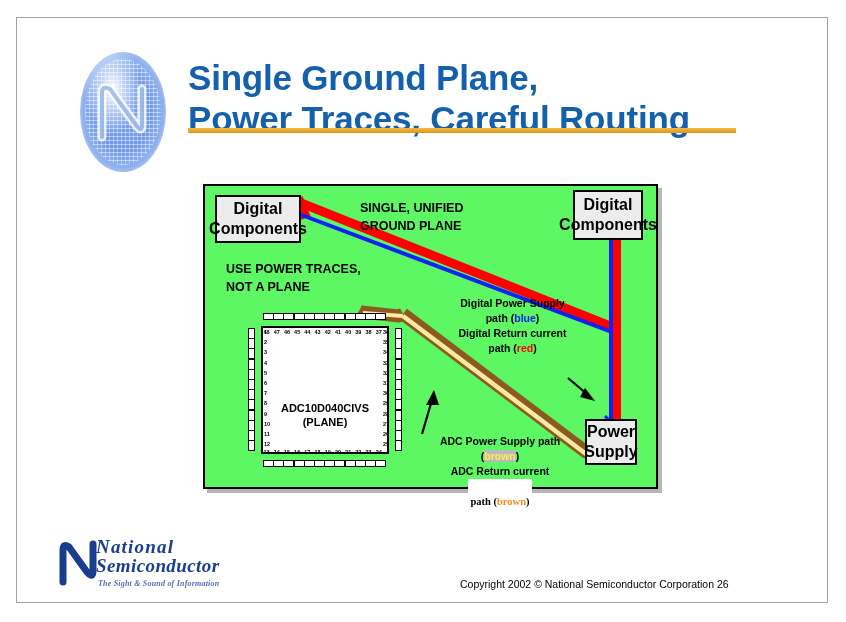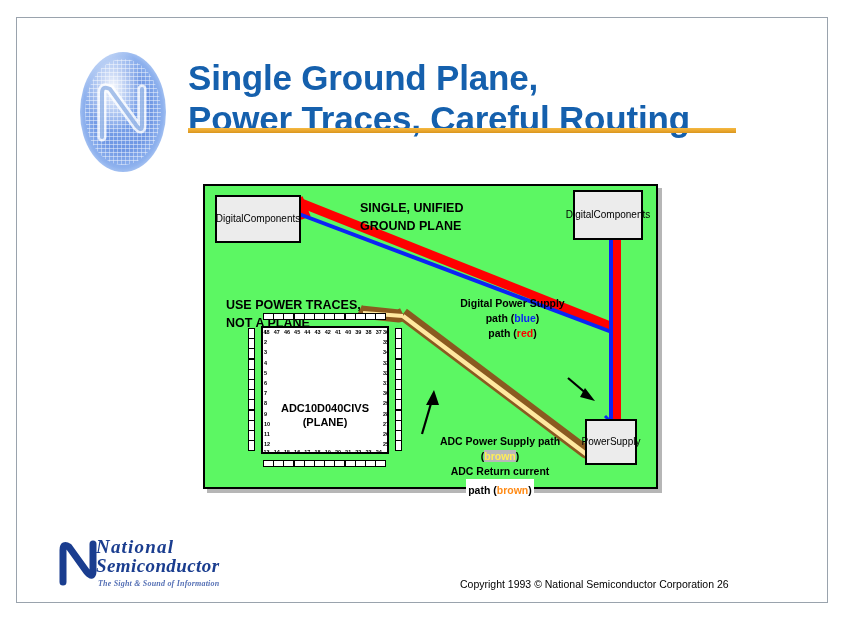--- a/index.html
+++ b/index.html
@@ -48,39 +48,39 @@
   #pcb{
     position:absolute;left:203px;top:184px;width:455px;height:305px;
     background:#5cf763;border:2px solid #000;box-sizing:border-box;
   }
   #pcb-shadow{
     position:absolute;left:207px;top:188px;width:455px;height:305px;background:#b6b6b6;z-index:0;
   }
 
   .box{
     position:absolute;background:#ececec;border:2px solid #000;box-sizing:border-box;
-    display:flex;align-items:center;justify-content:center;
-    font-size:10px;font-weight:normal;color:#000;line-height:1.25;text-align:center;z-index:7;
+    display:flex;flex-direction:column;align-items:center;justify-content:center;
+    font-size:16px;font-weight:bold;color:#000;line-height:1.25;text-align:center;z-index:7;
   }
   #box-digital-left{left:215px;top:195px;width:86px;height:48px;}
   #box-digital-right{left:573px;top:190px;width:70px;height:50px;}
   #box-power-supply{left:585px;top:419px;width:52px;height:46px;}
 
   .pcb-label{position:absolute;font-size:12.5px;font-weight:bold;color:#000;line-height:1.45;z-index:6;}
   #label-single-unified{left:360px;top:199px;text-align:left;}
-  #label-use-power{left:226px;top:260px;margin-top:36px;}
+  #label-use-power{left:226px;top:260px;}
 
   .legend{position:absolute;font-size:10.5px;font-weight:bold;color:#000;line-height:1.42;z-index:6;text-align:center;}
   #legend-digital{left:425px;top:296px;width:175px;}
   #legend-adc{left:400px;top:434px;width:200px;}
   .c-blue{color:#0b24f5;}
   .c-red{color:#ff0000;}
   .c-yellow{color:#ffee55;background:#b9b9b9;}
   .c-brown{color:#ff8a14;}
-  #legend-adc .line-brown{background:#ffffff;display:inline-block;padding:4px 2px;}
+  #legend-adc .line-brown{background:#ffffff;display:inline-block;padding:16px 2px;font-family:Liberation Serif, serif;}
 
   
   #ic{position:absolute;left:245px;top:310px;width:160px;height:160px;z-index:6;}
   #ic-body{
     position:absolute;left:16px;top:16px;width:128px;height:128px;
     background:#ffffff;border:2px solid #000;box-sizing:border-box;
   }
   #ic-name{
     position:absolute;left:16px;top:92px;width:128px;text-align:center;
     font-size:11px;font-weight:bold;color:#000;line-height:1.25;z-index:3;
@@ -162,20 +162,21 @@
     <div>GROUND PLANE</div>
   </div>
   <div class="pcb-label" id="label-use-power">
     <div>USE POWER TRACES,</div>
     <div>NOT A PLANE</div>
   </div>
 
   <div class="legend" id="legend-digital">
     <div>Digital Power Supply</div>
     <div><span>path (</span><span class="c-blue">blue</span><span>)</span></div>
+    <div>Digital Return current</div>
     <div><span>path (</span><span class="c-red">red</span><span>)</span></div>
   </div>
 
   <div class="legend" id="legend-adc">
     <div>ADC Power Supply path</div>
     <div><span>(</span><span class="c-yellow">brown</span><span>)</span></div>
     <div>ADC Return current</div>
     <div class="line-brown"><span>path (</span><span class="c-brown">brown</span><span>)</span></div>
   </div>
 
@@ -300,15 +301,15 @@
 
   <div id="footer-logo">
     <svg id="footer-n" viewBox="0 0 40 46">
       <path d="M5 42 L5 10 Q5 3 11 7 L29 32 Q35 39 35 31 L35 4" fill="none" stroke="#1a3d8f" stroke-width="7" stroke-linecap="round"></path>
     </svg>
     <div id="footer-name1">National</div>
     <div id="footer-name2">Semiconductor</div>
     <div id="footer-tagline">The Sight &amp; Sound of Information</div>
   </div>
 
-  <div id="copyright">Copyright 1993 © National Semiconductor Corporation  26</div>
+  <div id="copyright">Copyright 2002 © National Semiconductor Corporation  26</div>
 
 </div>
 
 </body></html>

